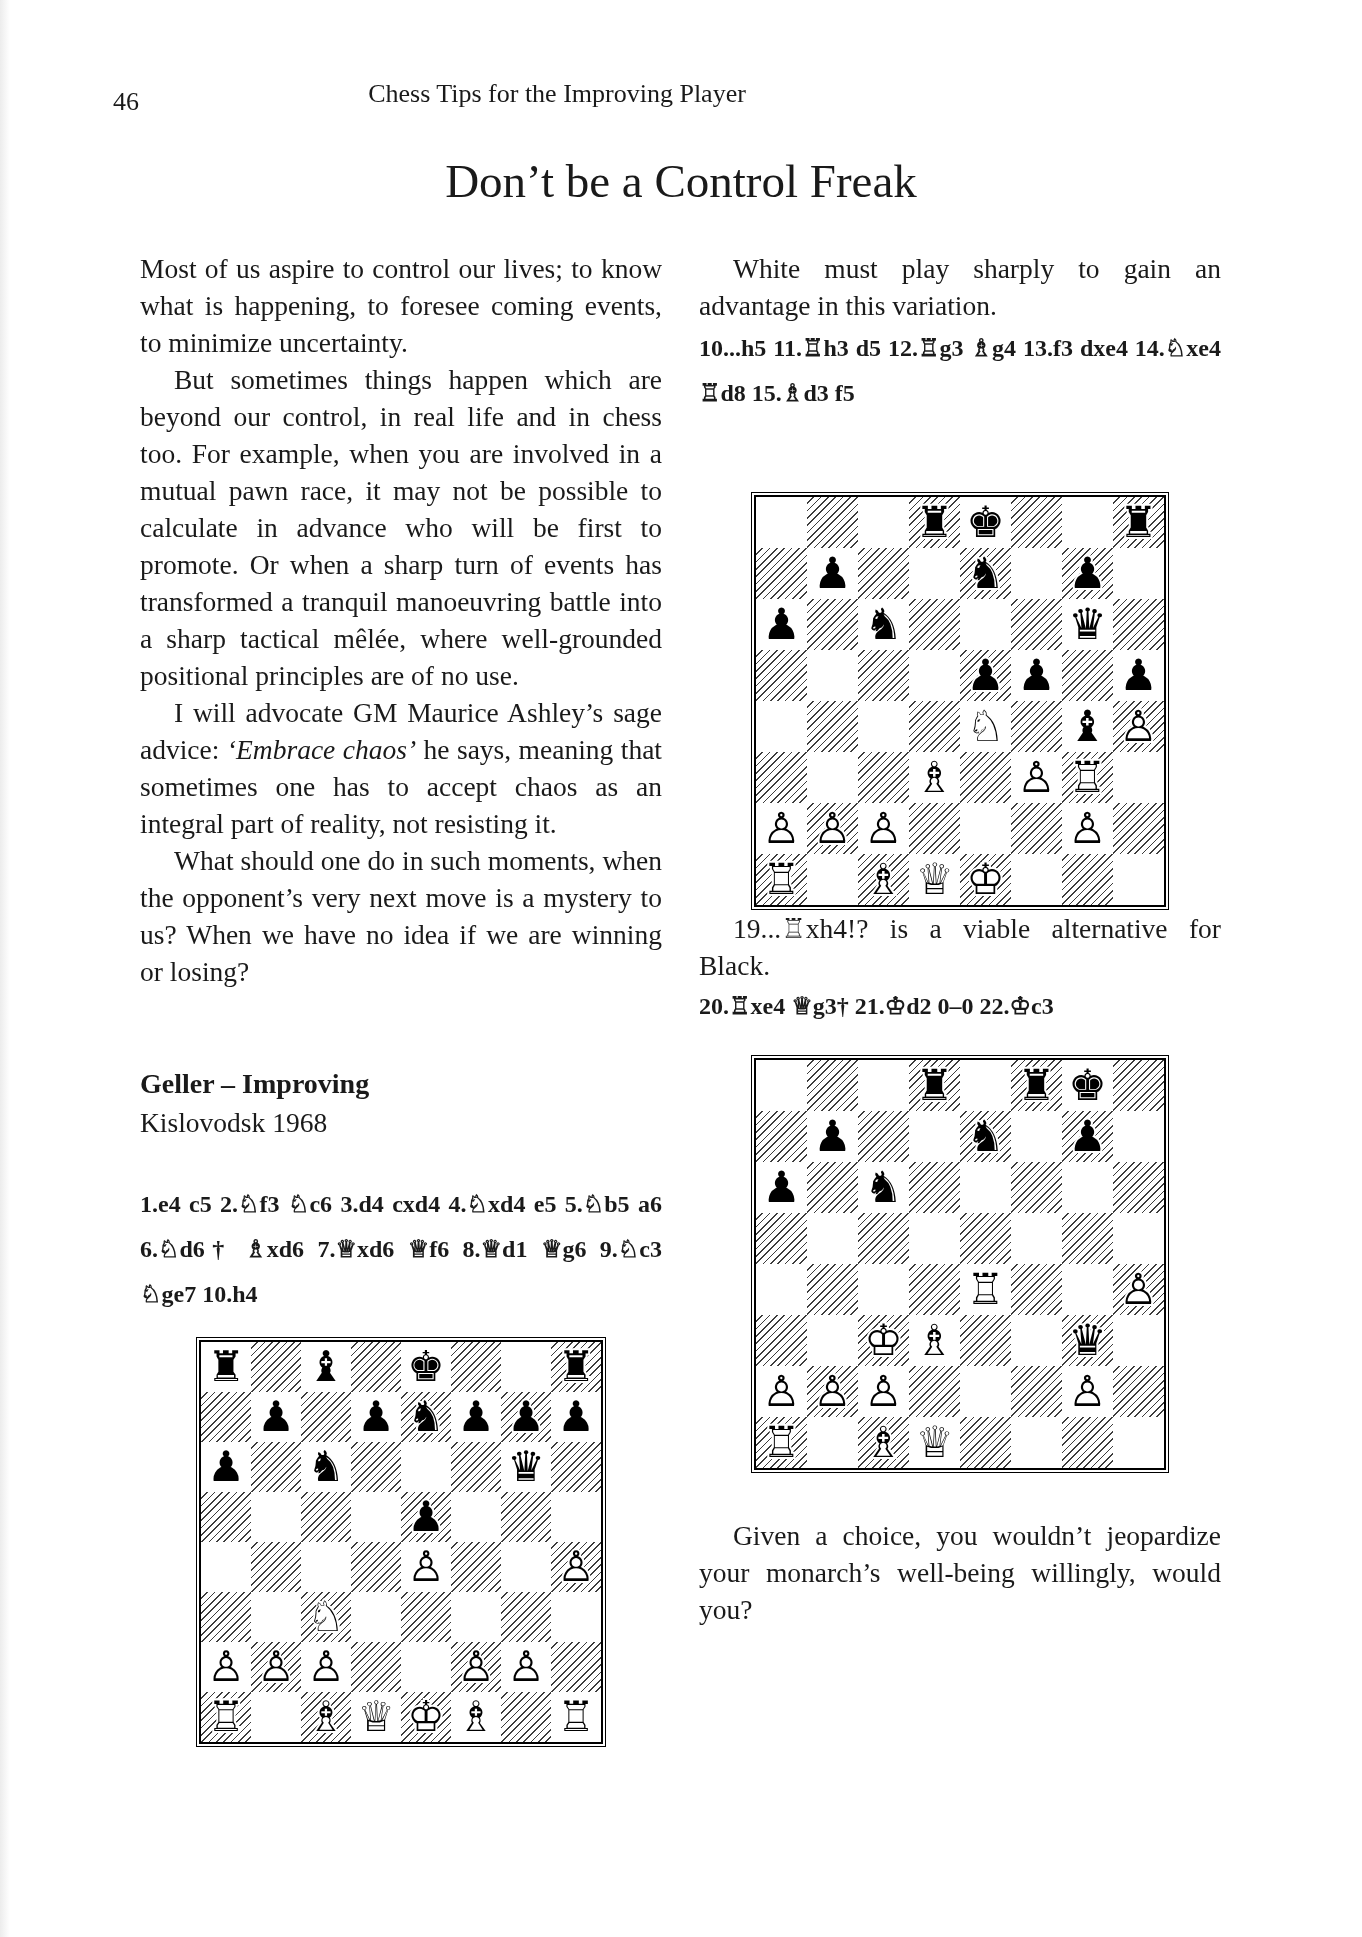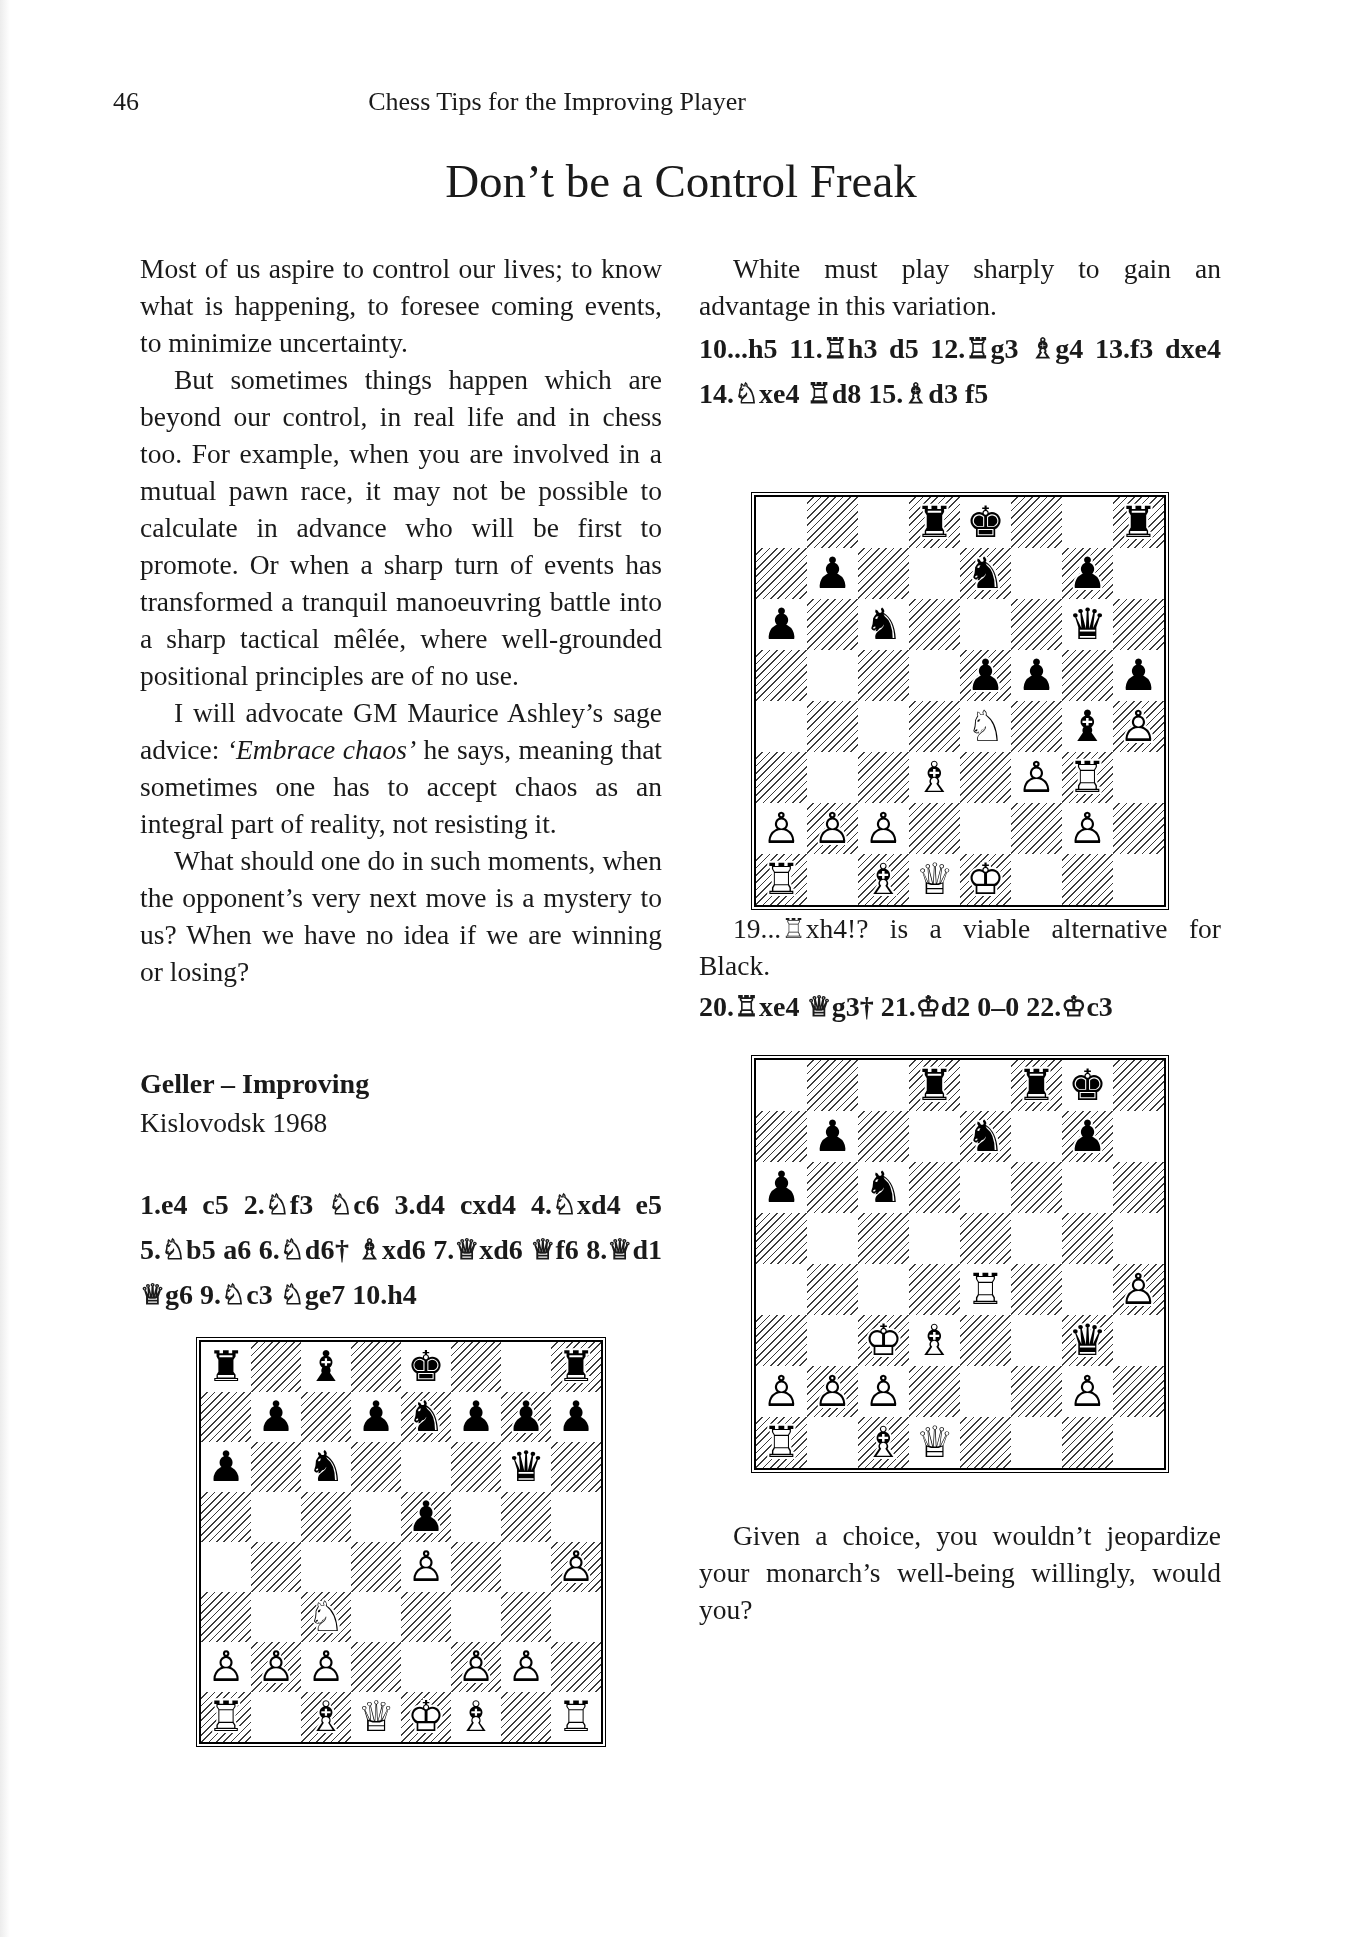--- a/index.html
+++ b/index.html
@@ -4,30 +4,30 @@
 <style>
   html,body{margin:0;padding:0;}
   body{
     width:1362px;height:1937px;position:relative;background:#fff;
     font-family:"Liberation Serif","DejaVu Serif",serif;color:#1a1a1a;
     overflow:hidden;
   }
   .edge-shade{position:absolute;left:0;top:0;width:10px;height:100%;
     background:linear-gradient(90deg,#ececec,#fff);}
   .page-number{position:absolute;left:113px;top:86px;font-size:26px;line-height:32px;}
-  .running-title{position:absolute;left:0;top:86px;width:1114px;text-align:center;
+  .running-title{position:absolute;left:0;top:78px;width:1114px;text-align:center;
     font-size:26px;line-height:32px;}
   .chapter-title{position:absolute;left:0;top:152px;width:1362px;text-align:center;
     font-size:47px;line-height:58px;}
   .col{position:absolute;top:250px;width:522px;}
   .col-left{left:140px;}
   .col-right{left:699px;}
   p{margin:0;text-align:justify;font-size:27.5px;line-height:37px;}
   p.ind{text-indent:34px;}
-  .moves{font-weight:bold;font-size:28px;line-height:45px;text-align:justify;margin:0;}
+  .moves{font-weight:bold;font-size:24px;line-height:45px;text-align:justify;margin:0;}
   .game-players{font-weight:bold;font-size:28px;line-height:39px;margin-top:74px;}
   .game-event{font-size:27.5px;line-height:39px;}
   .col-left .moves{margin-top:40px;}
   .m-top-right1{margin-top:2px;}
   .m-after-d1{margin-top:48px;}
   .closing{margin-top:44px;}
 
   .board-frame{border:1px solid #000;padding:2px;background:#fff;width:max-content;}
   .board{display:grid;border:2px solid #000;background:#fff;
     grid-template-columns:repeat(8,var(--sq));grid-template-rows:repeat(8,var(--sq));}

